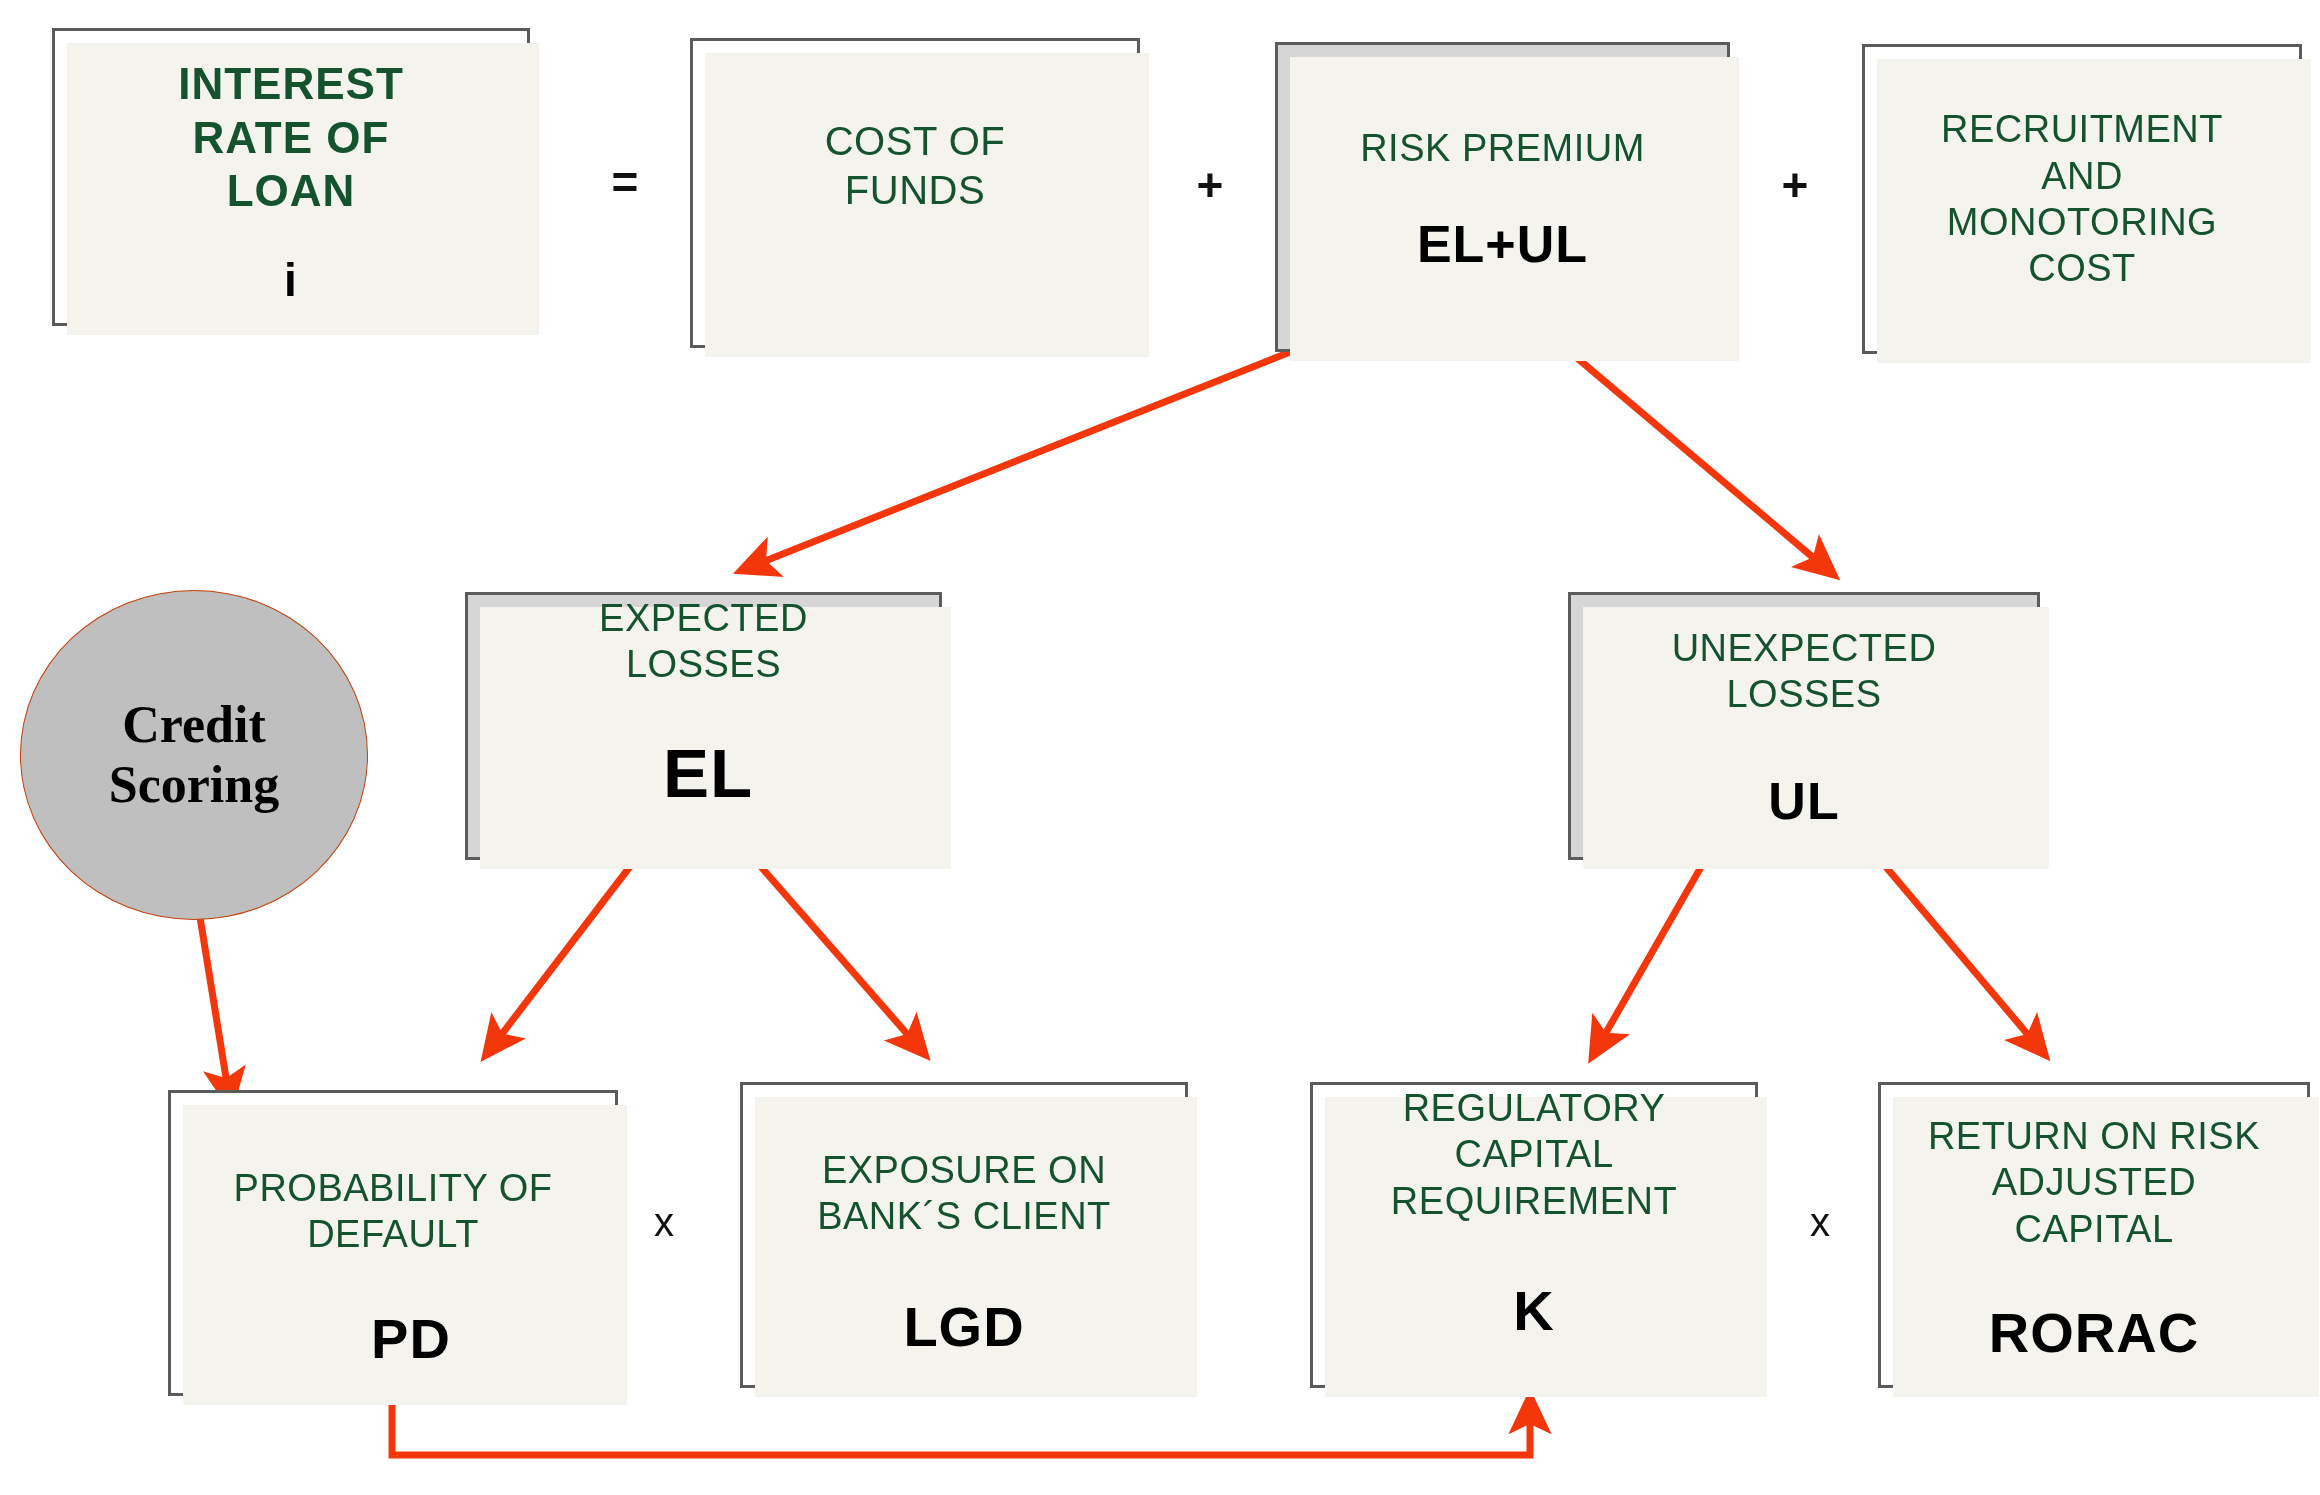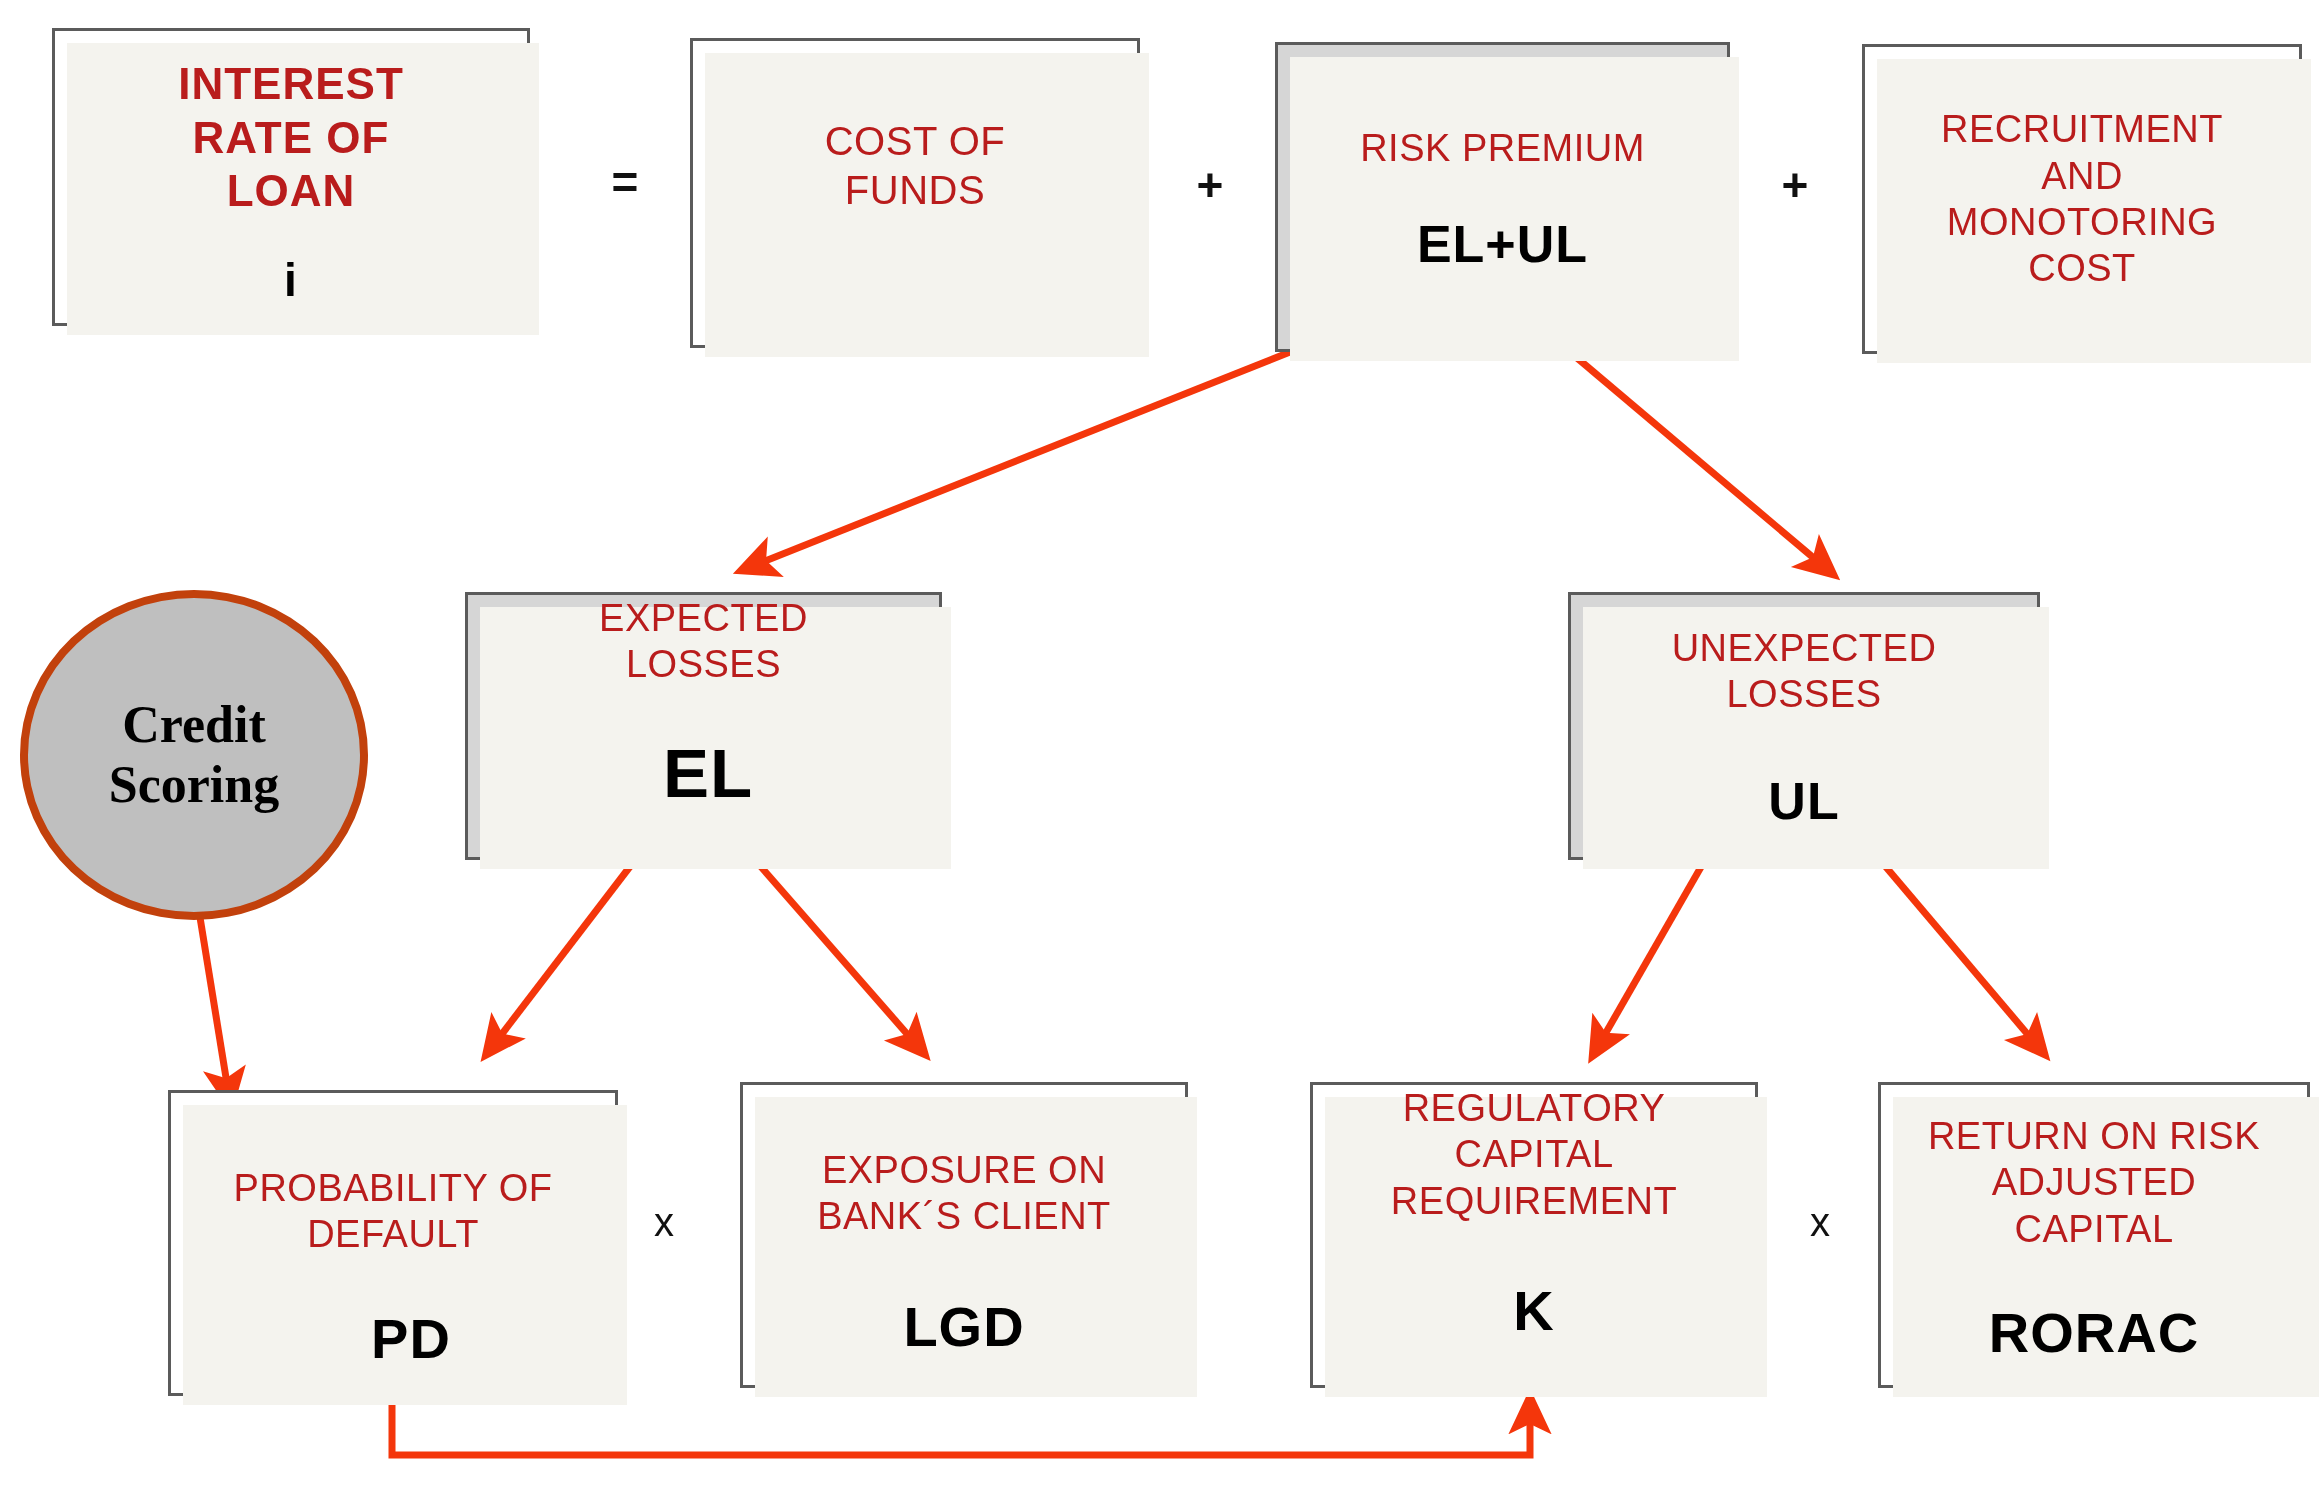--- a/index.html
+++ b/index.html
@@ -45,40 +45,40 @@
     top: 12px;
     right: -12px;
     bottom: -12px;
     background: #f4f3ee;
     z-index: -1;
   }
   .node.shaded { background: #d6d6d6; }
   .node .title {
     font-family: "Liberation Sans", sans-serif;
     font-weight: 400;
-    color: #b91c1c;
+    color: #14532d;
     text-align: center;
     line-height: 1.22;
     letter-spacing: 0.5px;
     white-space: pre-line;
   }
   .node .abbr {
     font-family: "Liberation Sans", sans-serif;
     font-weight: bold;
     color: #000000;
     text-align: center;
     line-height: 1.05;
     letter-spacing: 1px;
   }
   .node.bold-title .title { font-weight: bold; letter-spacing: 1px; }
 
   .ellipse {
     position: absolute;
     box-sizing: border-box;
-    border: 8px solid #c2410c;
+    border: 1px solid #c2410c;
     background: #bfbfbf;
     border-radius: 50%;
     display: flex;
     align-items: center;
     justify-content: center;
     z-index: 2;
   }
   .ellipse .label {
     font-family: "Liberation Serif", serif;
     font-weight: bold;

